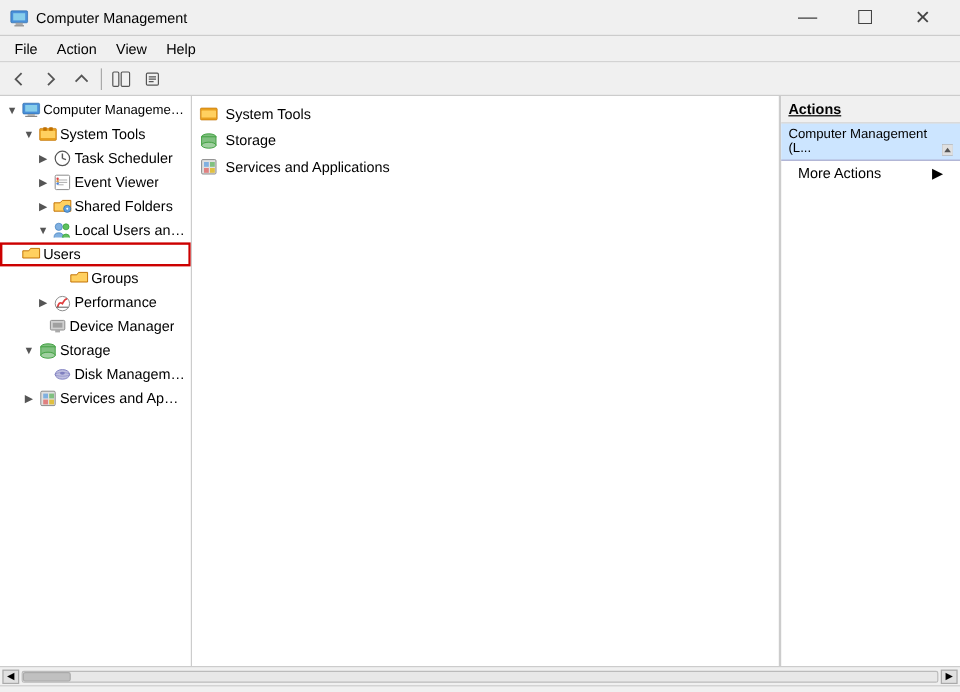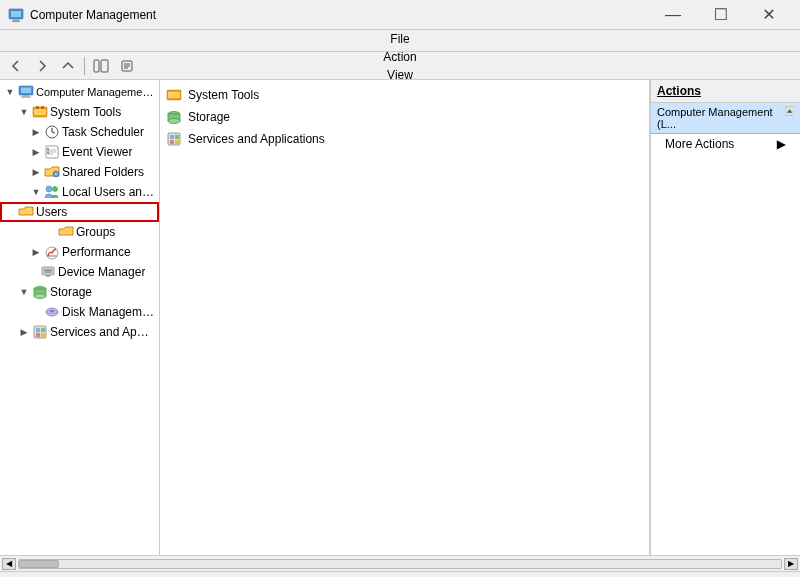--- a/index.html
+++ b/index.html
@@ -51,21 +51,20 @@
     }
 
     
     .menu-bar {
       background: #f0f0f0;
       height: 22px;
       display: flex;
       align-items: center;
       padding: 0 4px;
       border-bottom: 1px solid #ccc;
-      flex-direction: column;
     }
     .menu-item {
       padding: 2px 8px;
       cursor: pointer;
       font-size: 12px;
     }
 
     
     .toolbar {
       background: #f0f0f0;
@@ -195,21 +194,21 @@
       font-size: 12px;
       font-weight: bold;
       text-decoration: underline;
     }
     .actions-section-header {
       background: #cce5ff;
       border-bottom: 1px solid #aac;
       padding: 3px 6px;
       font-size: 11px;
       display: flex;
-      align-items: flex-start;
+      align-items: flex-end;
       justify-content: space-between;
     }
     .actions-item {
       padding: 3px 14px;
       font-size: 12px;
       cursor: pointer;
       display: flex;
       align-items: center;
       justify-content: space-between;
       gap: 39px;

